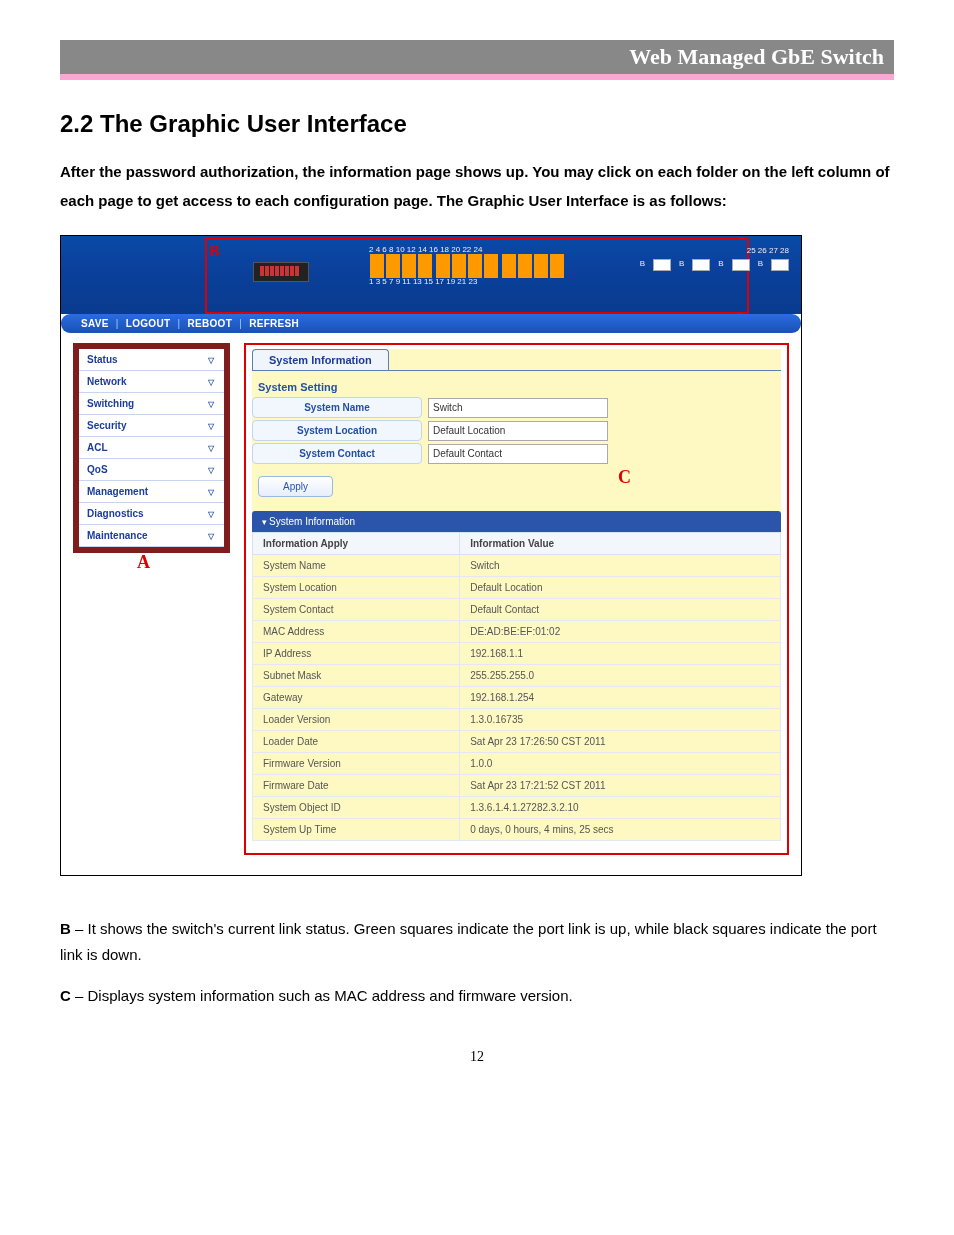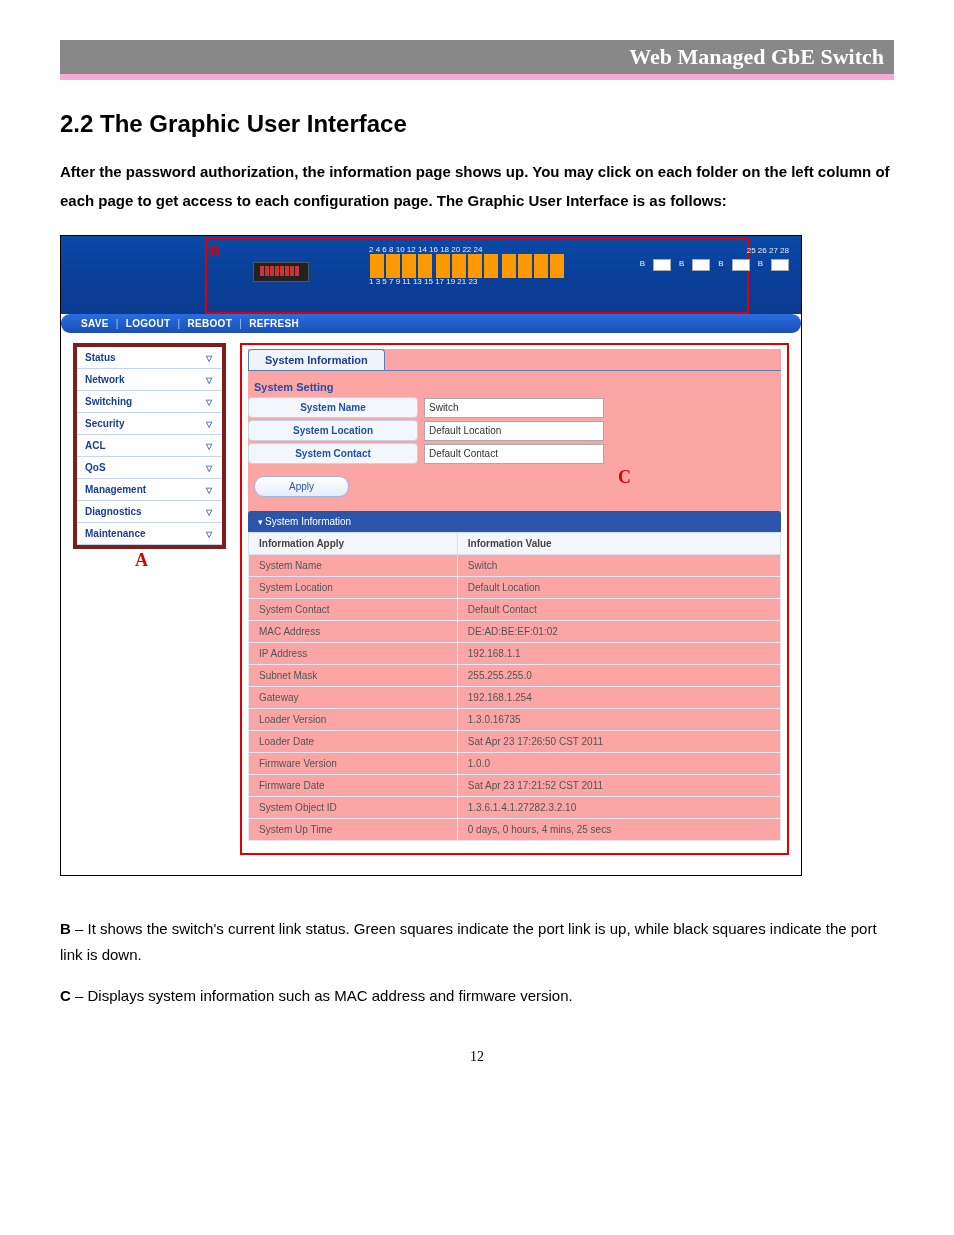--- a/index.html
+++ b/index.html
@@ -126,21 +126,21 @@
   .toolbar span { margin: 0 2px; cursor: pointer; }
   .toolbar .sep { color: #9cf; font-weight: normal; }
   .main-area {
     display: flex;
     background: #fff;
     padding: 10px 12px 20px 12px;
     align-items: flex-start;
   }
   .sidebar {
     width: 145px;
-    border: 4px solid #7f1d1d;
+    border: 6px solid #7f1d1d;
     font-size: 10px;
     color: #1c3c9a;
     font-weight: bold;
     position: relative;
   }
   .sidebar-item {
     display:flex;
     justify-content:space-between;
     align-items:center;
     padding: 5px 8px;
@@ -165,21 +165,21 @@
     font-weight: bold;
   }
   .content {
     flex: 1;
     margin-left: 14px;
     border: 2px solid #d00;
     position: relative;
     padding: 4px 6px 12px 6px;
   }
   .content-inner {
-    background: #fca5a5;
+    background: #fef9c3;
   }
   .tab-strip {
     border-bottom: 1px solid #5d7db8;
     margin-bottom: 8px;
   }
   .tab {
     display:inline-block;
     background:#f0f4fb;
     border:1px solid #5d7db8;
     border-bottom:none;
@@ -219,22 +219,22 @@
     width: 170px;
     height: 14px;
     color:#333;
   }
   .apply-btn {
     display:inline-block;
     border:1px solid #9bb8e0;
     background: linear-gradient(#fff,#e6eefb);
     color:#2a55aa;
     font-size:10px;
-    padding:4px 34px;
-    border-radius:10px;
+    padding:4px 24px;
+    border-radius:4px;
     margin: 10px 0 14px 6px;
     cursor:pointer;
   }
   .panel-header {
     background:#2a55aa;
     color:#fff;
     font-size:10px;
     padding:5px 10px;
     border-radius:3px 3px 0 0;
   }

